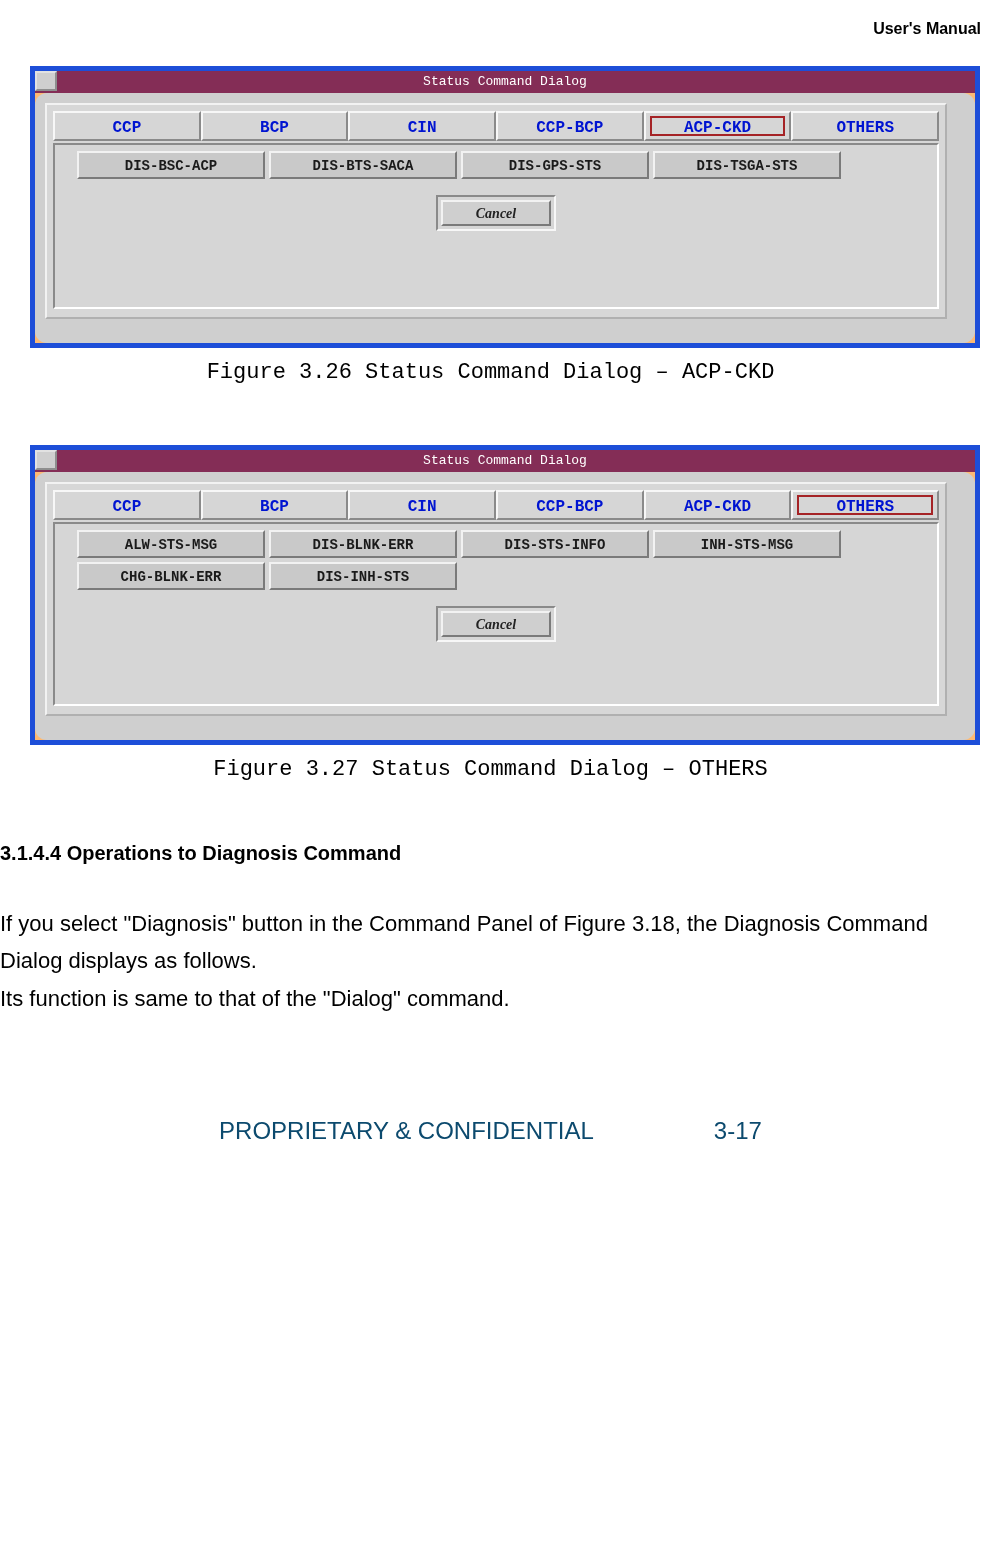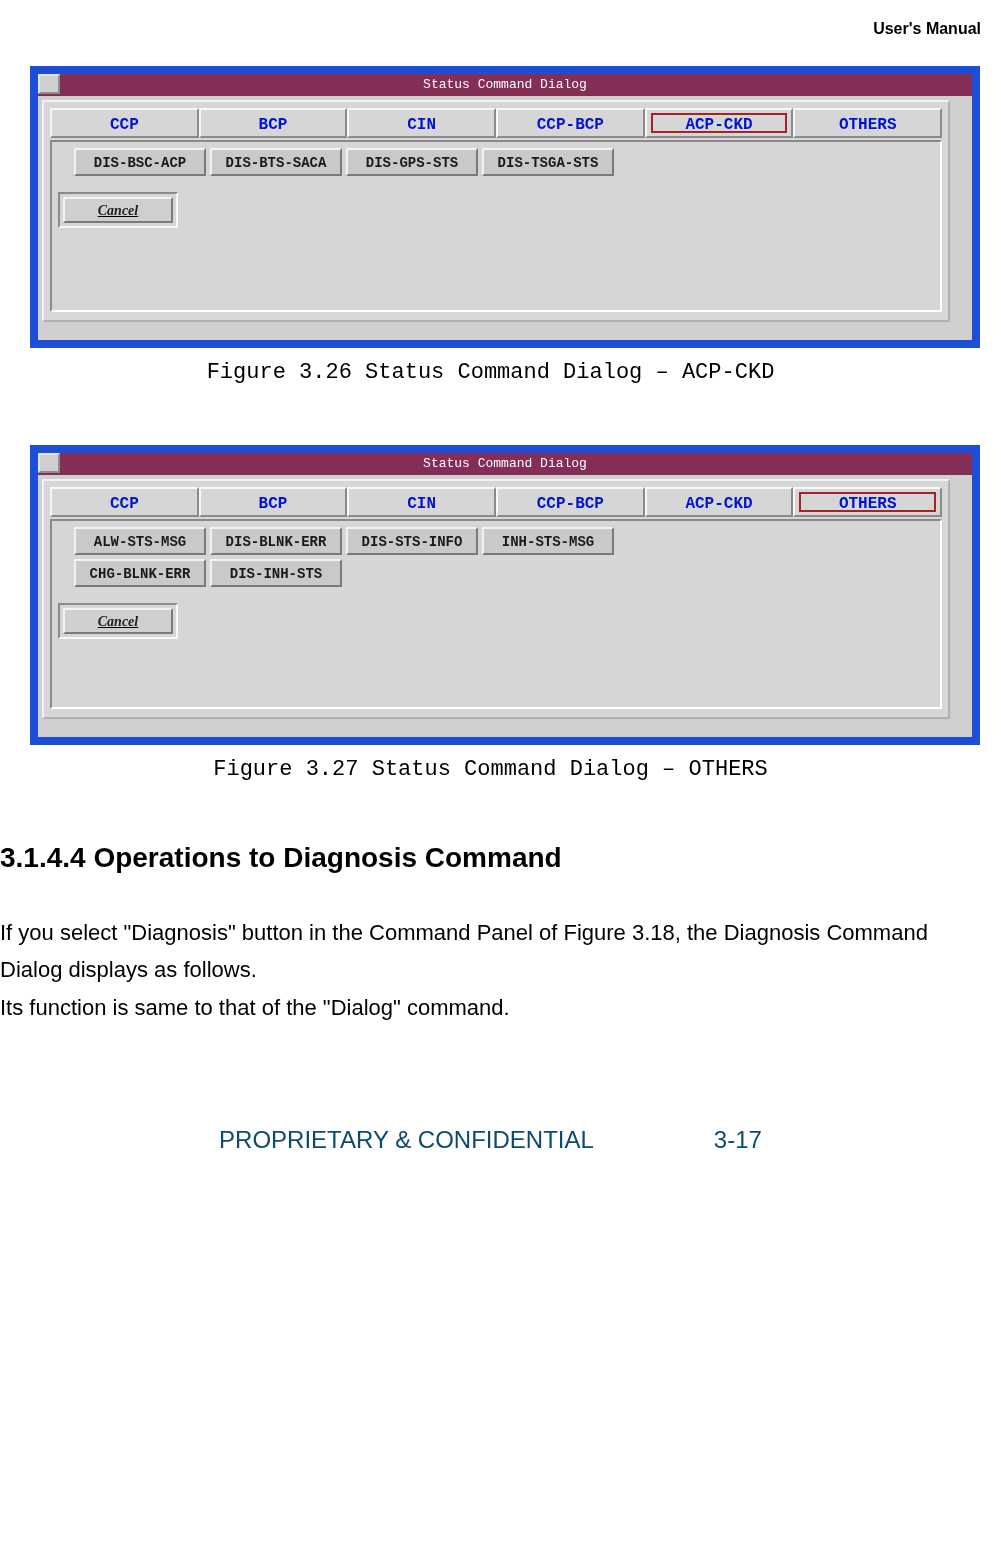--- a/index.html
+++ b/index.html
@@ -16,21 +16,21 @@
     text-align: right;
     font-weight: bold;
     font-size: 16px;
     padding-right: 0;
     padding-bottom: 28px;
   }
   .dialog-container {
     margin: 0 30px 10px 30px;
   }
   .dialog-window {
-    border: 8px solid #1d4ed8;
+    border: 5px solid #1d4ed8;
     width: 950px;
     height: 282px;
     box-sizing: border-box;
     background: #fdba74;
     position: relative;
     overflow: hidden;
   }
   .title-bar {
     height: 22px;
     background: #842d56;
@@ -45,22 +45,23 @@
     position: absolute;
     left: 0; top: 0;
     width: 22px; height: 20px;
     background: #cfcfcf;
     border: 2px outset #e2e2e2;
     box-sizing: border-box;
   }
   .dialog-body {
     background: #cfcfcf;
     height: calc(100% - 22px);
-    padding: 4px;
-    box-sizing: border-box;
+    padding: 10px;
+    box-sizing: border-box;
+    border-radius: 12px;
   }
   .inner-panel {
     background: #d7d7d7;
     width: calc(100% - 18px);
     height: calc(100% - 14px);
     border: 2px solid #b0b0b0;
     border-top-color: #f2f2f2;
     border-left-color: #f2f2f2;
     box-sizing: border-box;
     padding: 6px 6px;
@@ -108,40 +109,39 @@
     display: flex;
     flex-direction: column;
     gap: 4px;
   }
   .button-row {
     display: flex;
     gap: 4px;
     padding: 0 16px;
   }
   .cmd-button {
-    width: 132px;
+    width: 188px;
     height: 28px;
     line-height: 26px;
     text-align: center;
     font-family: "Courier New", monospace;
     font-size: 14px;
     font-weight: bold;
     color: #1a1a1a;
     background: #c9c9c9;
     border-top: 2px solid #f2f2f2;
     border-left: 2px solid #f2f2f2;
     border-right: 2px solid #7a7a7a;
     border-bottom: 2px solid #7a7a7a;
     box-sizing: border-box;
   }
   .cancel-row {
     display: flex;
-    justify-content: flex-start;
+    justify-content: center;
     margin-top: 12px;
-    text-decoration: underline;
   }
   .cancel-outer {
     border-top: 2px solid #8a8a8a;
     border-left: 2px solid #8a8a8a;
     border-right: 2px solid #f7f7f7;
     border-bottom: 2px solid #f7f7f7;
     padding: 3px;
     background: #d6d6d6;
   }
   .cancel-button {
@@ -163,21 +163,21 @@
   }
   .caption {
     text-align: center;
     font-size: 22px;
     margin: 12px 0 60px 0;
     font-family: Liberation Mono, monospace;
   }
   .dialog2 .dialog-window { height: 300px; }
   .section-heading {
     font-weight: bold;
-    font-size: 28px;
+    font-size: 20px;
     margin: 60px 0 40px 0;
   }
   .body-text {
     font-size: 22px;
     line-height: 1.7;
     margin: 0 0 40px 0;
   }
   .footer {
     text-align: center;
     font-size: 24px;

